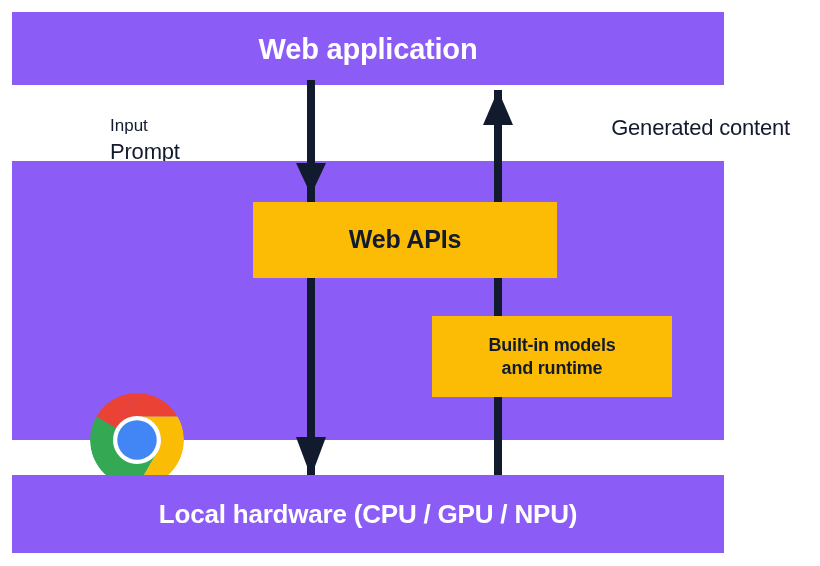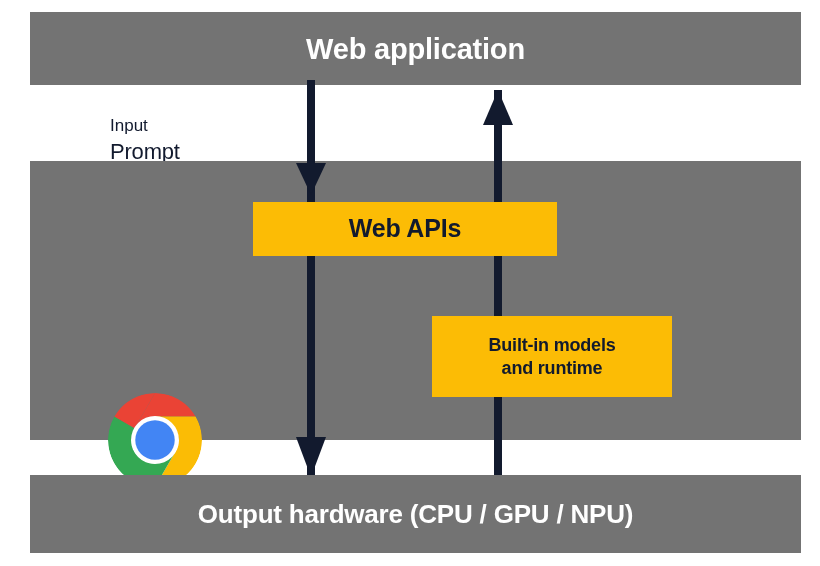--- a/index.html
+++ b/index.html
@@ -15,23 +15,23 @@
     position: relative;
     width: 820px;
     height: 566px;
     background: #ffffff;
     overflow: hidden;
   }
 
   
   .band {
     position: absolute;
-    left: 30px;
-    width: 771px;
-    background: #737373;
+    left: 12px;
+    width: 712px;
+    background: #8b5cf6;
   }
   #band-top    { top: 12px;  height: 73px; }
   #band-middle { top: 161px; height: 279px; }
   #band-bottom { top: 475px; height: 78px; }
 
   .band-title {
     position: absolute;
     left: 0;
     width: 100%;
     text-align: center;
@@ -122,21 +122,21 @@
     color: #121a2e;
     font-weight: bold;
     text-align: center;
     letter-spacing: -0.2px;
     line-height: 1.25;
   }
   #box-web-apis {
     left: 253px;
     top: 202px;
     width: 304px;
-    height: 54px;
+    height: 76px;
     font-size: 25px;
     z-index: 3;
     text-align: center;
   }
   #box-builtin-models {
     left: 432px;
     top: 316px;
     width: 240px;
     height: 81px;
     font-size: 18px;
@@ -151,20 +151,21 @@
   <div class="band" id="band-top">
     <div class="band-title" id="web-application-title">Web application</div>
   </div>
 
   <div class="io-label" id="io-input">
     <span class="io-kind">Input</span>
     <span class="io-value">Prompt</span>
   </div>
 
   <div class="io-label" id="io-output">
+    <span class="io-value">Generated content</span>
   </div>
 
   <div class="band" id="band-middle">
 
     <span id="chrome-logo">
       <svg viewBox="0 0 100 100" width="94" height="94" aria-hidden="true">
         <defs>
           <clipPath id="clip-circle">
               <circle cx="50" cy="50" r="50"></circle>
             </clipPath>
@@ -208,16 +209,16 @@
   </div>
 
   <div class="yellow-box" id="box-builtin-models">
     <span>
       <span>Built-in models</span><br>
       <span>and runtime</span>
     </span>
   </div>
 
   <div class="band" id="band-bottom">
-    <div class="band-title" id="local-hardware-title">Output hardware (CPU / GPU / NPU)</div>
+    <div class="band-title" id="local-hardware-title">Local hardware (CPU / GPU / NPU)</div>
   </div>
 
 </div>
 
 </body></html>

